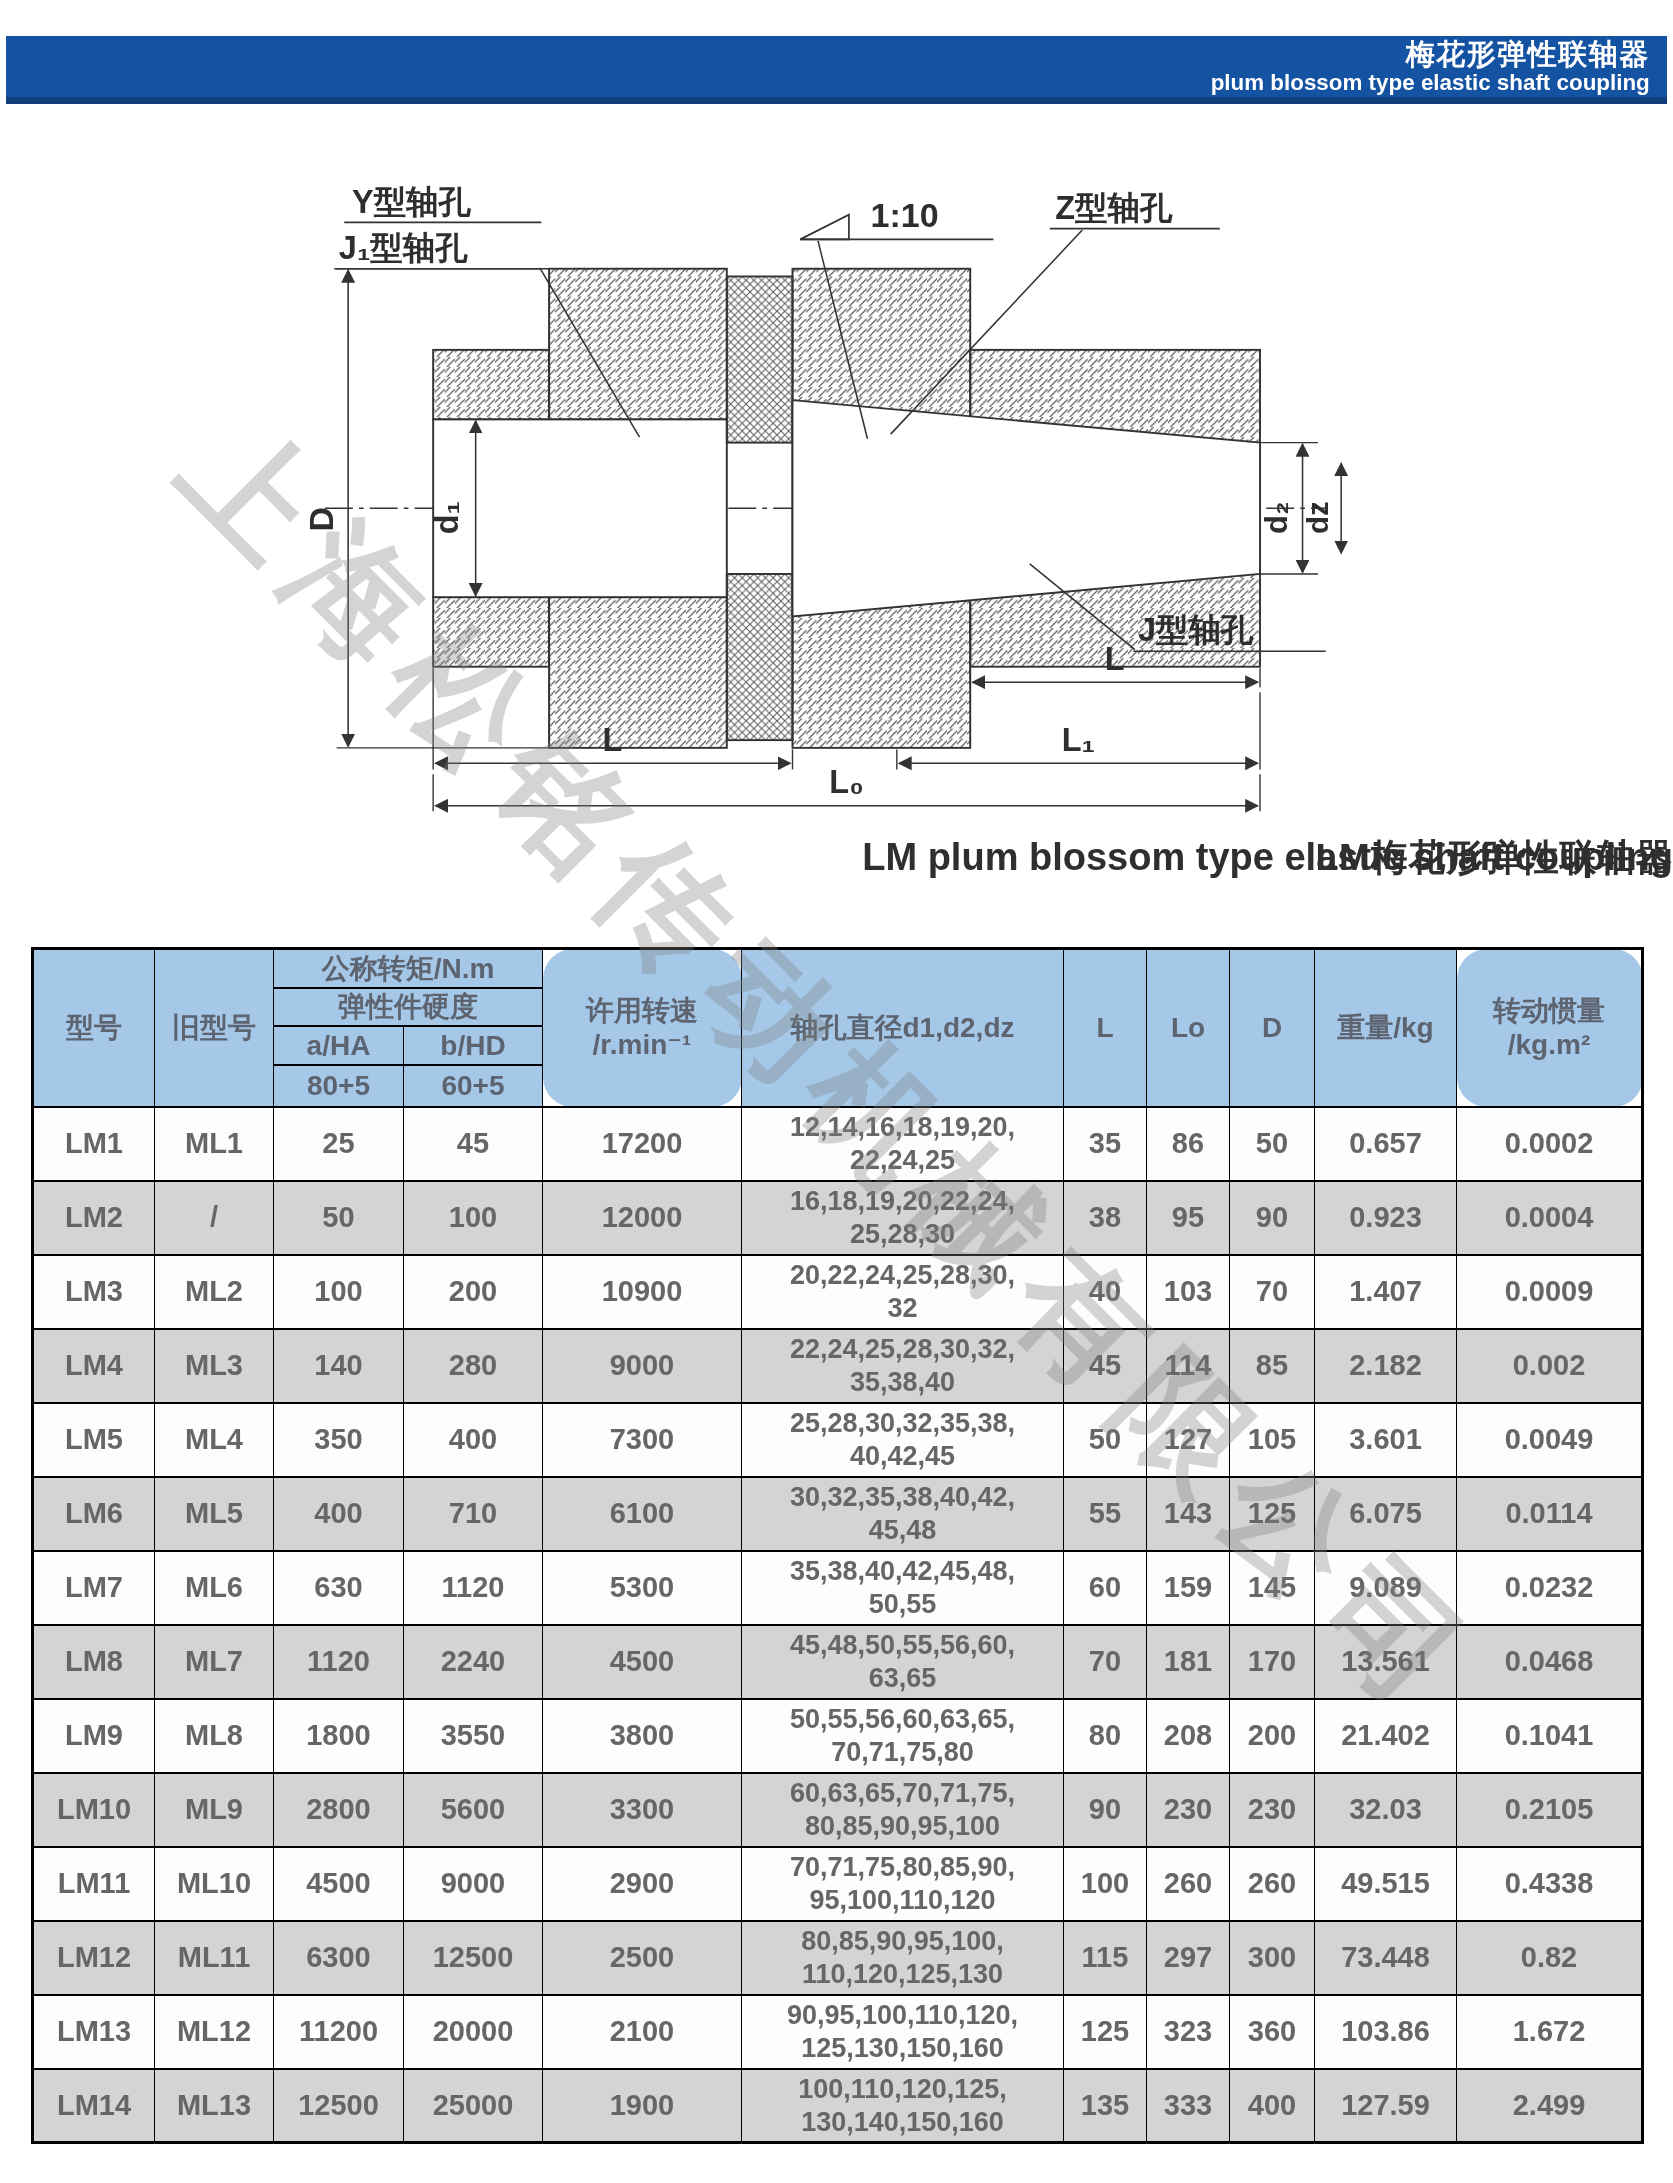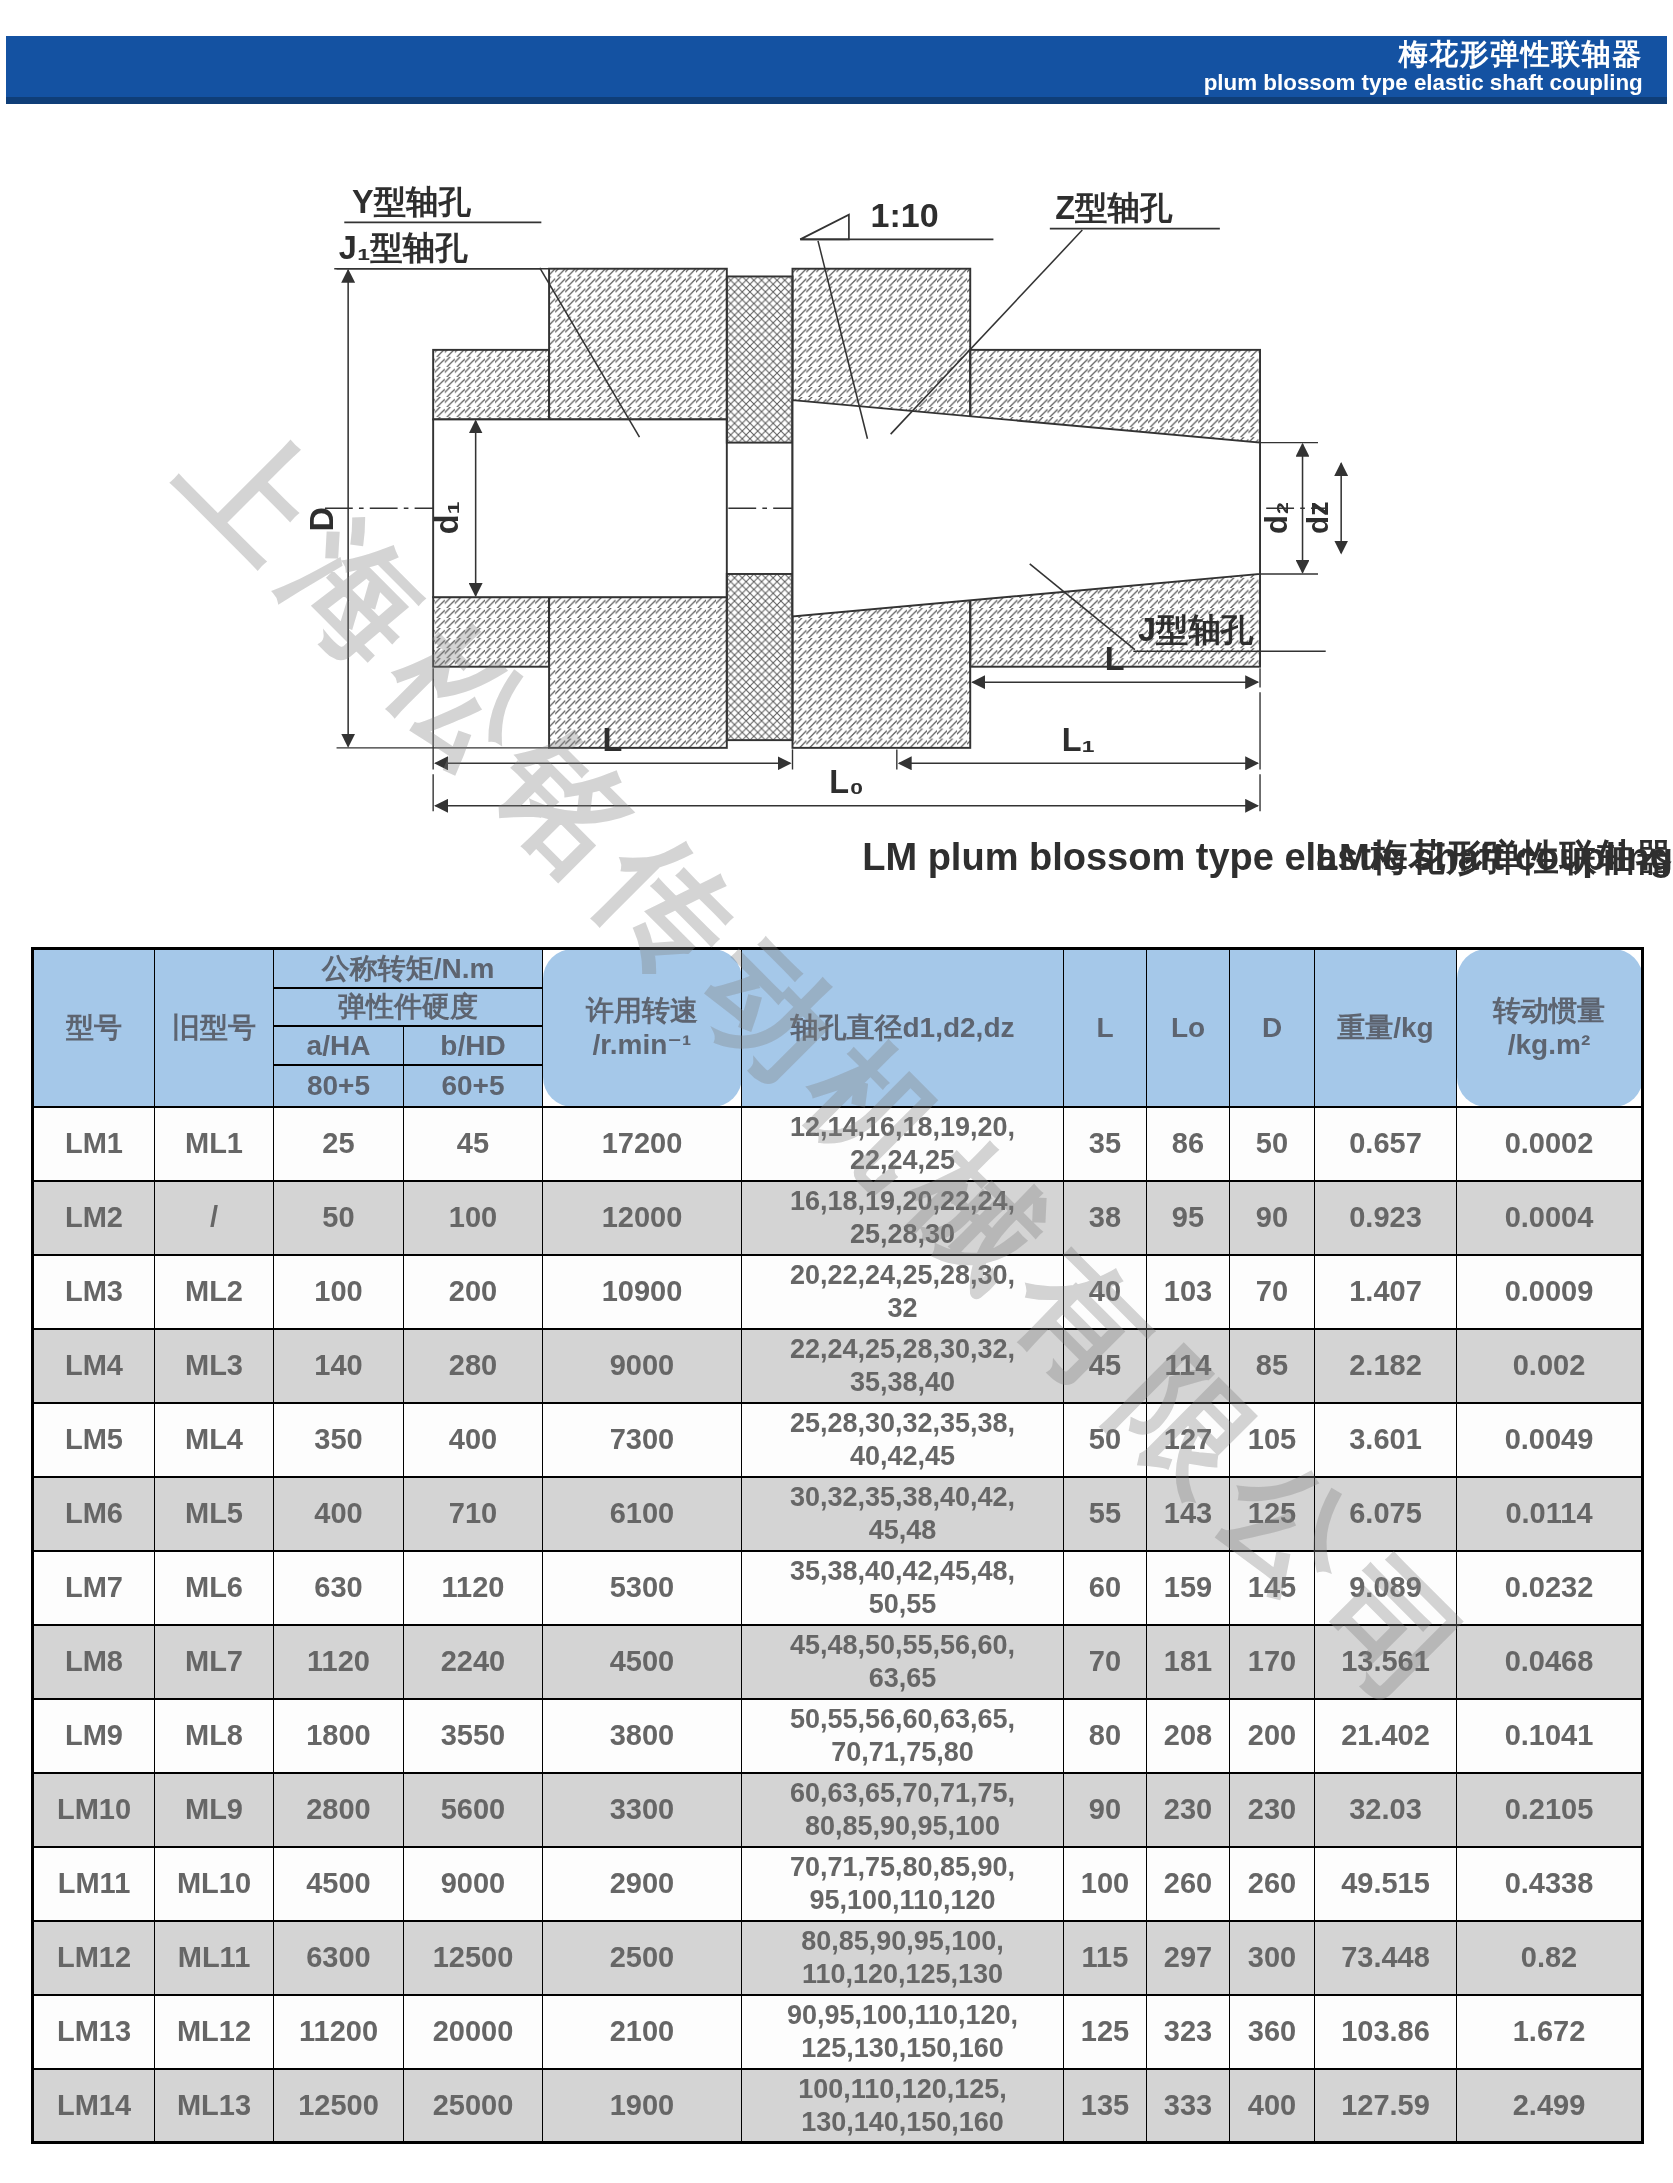--- a/index.html
+++ b/index.html
@@ -2,21 +2,21 @@
 <html style="font-size:12.4px"><head>
 <meta charset="utf-8">
 <style>
   html,body{margin:0;padding:0;background:#fff;}
   #page{position:relative;width:1673px;height:2183px;background:#ffffff;overflow:hidden;
         font-family:"Liberation Sans","DejaVu Sans",sans-serif;}
 
   
   .banner{position:absolute;left:6.2px;right:6.2px;top:36px;height:68px;background:#1452a2;
           border-bottom:7.7px solid #0f3e78;display:flex;flex-direction:column;
-          justify-content:center;align-items:flex-end;padding-right:24px;box-sizing:border-box;}
+          justify-content:center;align-items:flex-end;padding-right:17px;box-sizing:border-box;}
   .banner .zh{color:#fff;font-size:29px;font-weight:bold;letter-spacing:1.5px;line-height:1.15;}
   .banner .en{color:#fff;font-size:22.4px;font-weight:bold;line-height:1.1;}
 
   
   .drawing{position:absolute;left:294px;top:176px;width:1082px;height:653px;}
   .drawing text{fill:#2e2e2e;font-family:"Liberation Sans","DejaVu Sans",sans-serif;font-weight:600;}
 
   
   .caption{position:absolute;left:0;width:100%;text-align:right;color:#2f2f2f;}
   .caption.zh{top:833px;font-size:37px;font-weight:bold;letter-spacing:0.8px;}

